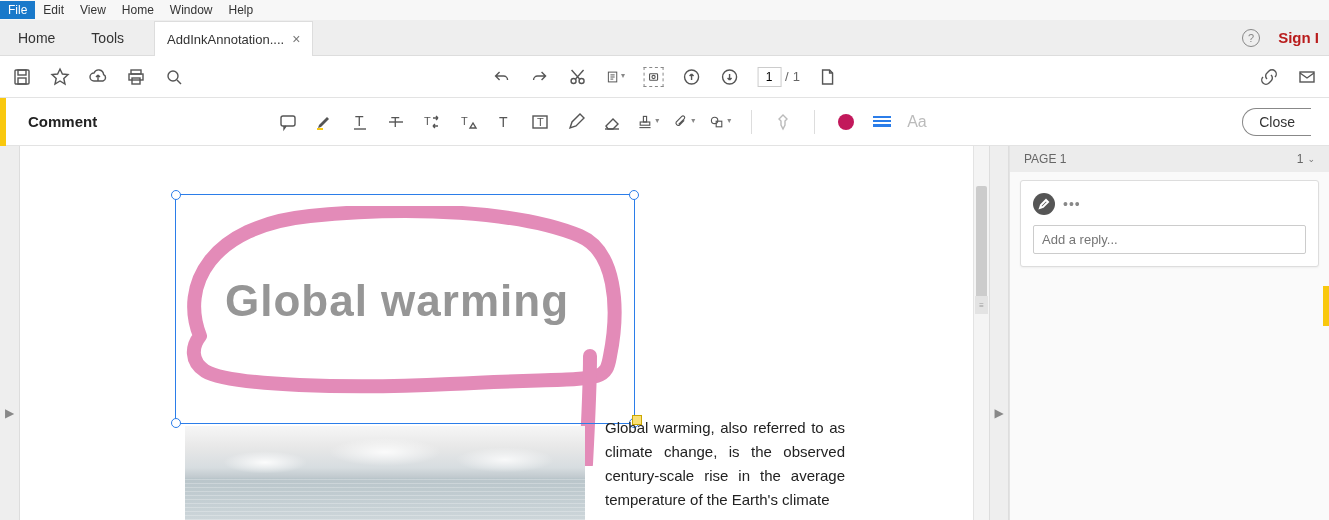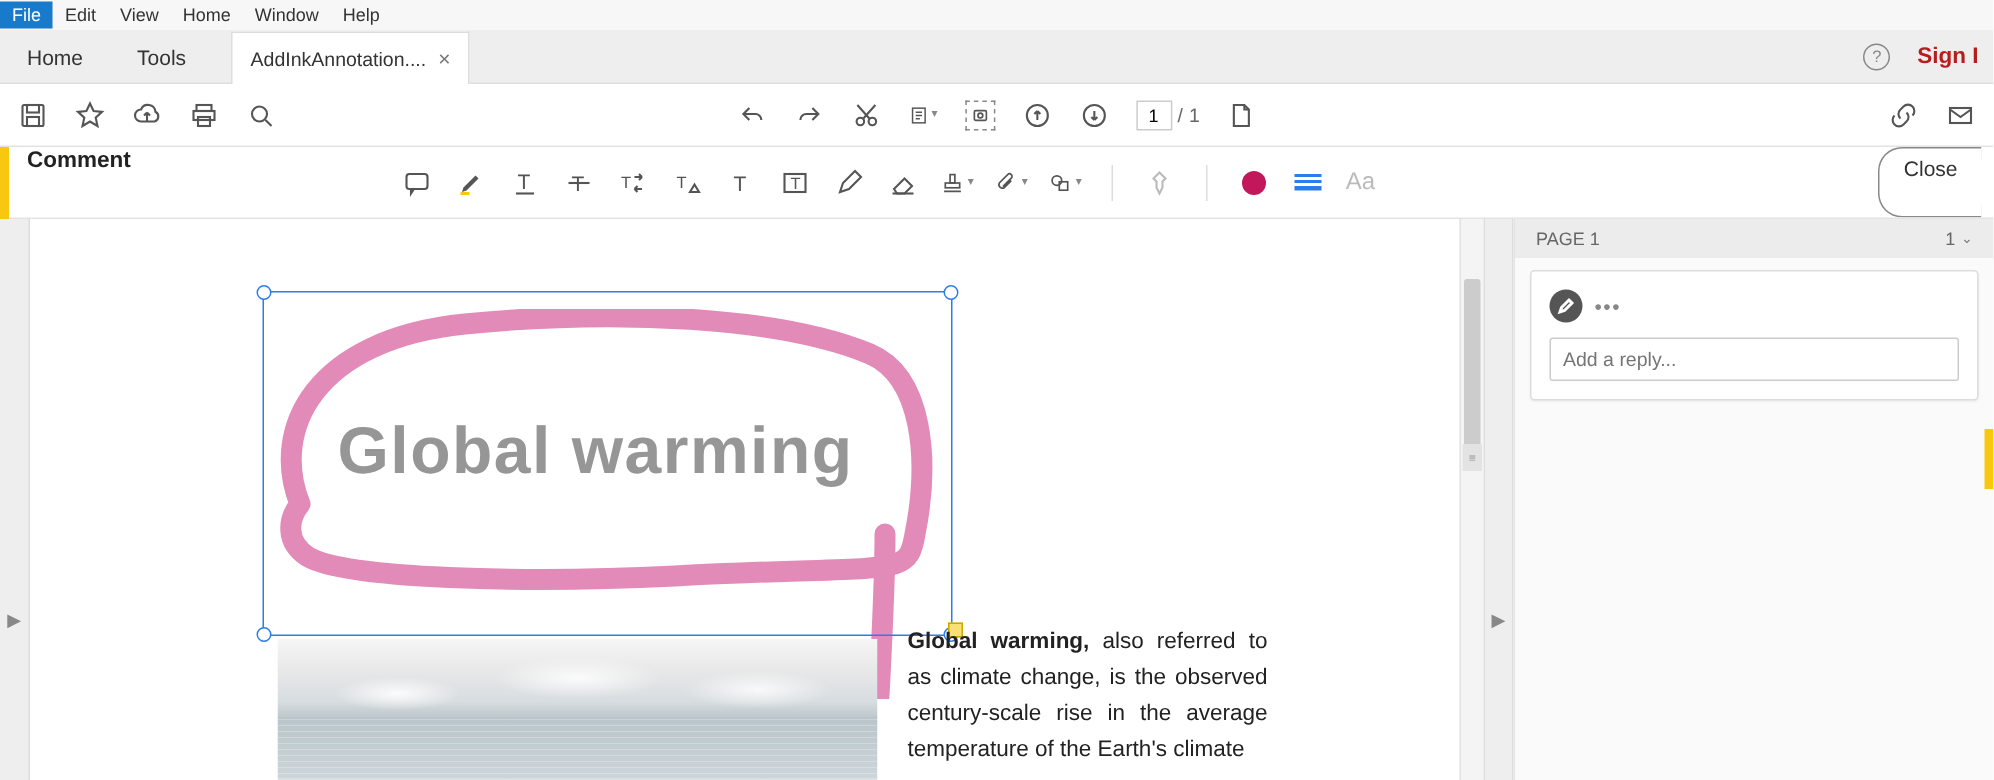--- a/index.html
+++ b/index.html
@@ -23,21 +23,21 @@
   .quickbar { height: 42px; background: #fff; border-bottom: 1px solid #e3e3e3; display: flex; align-items: center; padding: 0 12px; position: relative; }
   .qb-left, .qb-center, .qb-right { display: flex; align-items: center; gap: 18px; }
   .qb-center { position: absolute; left: 50%; transform: translateX(-50%); }
   .qb-right { margin-left: auto; }
   .tool-icon { width: 20px; height: 20px; display: flex; align-items: center; justify-content: center; color: #555; cursor: pointer; }
   .tool-icon svg { width: 20px; height: 20px; stroke: #555; fill: none; stroke-width: 1.4; }
   .page-ind { display: flex; align-items: center; gap: 4px; font-size: 13px; color: #666; }
   .page-ind input { width: 24px; height: 20px; border: 1px solid #ccc; text-align: center; font-size: 12px; }
 
   
-  .comment-bar { height: 48px; background: #fff; border-bottom: 1px solid #e3e3e3; display: flex; padding: 0 8px; position: relative; }
+  .comment-bar { height: 48px; background: #fff; border-bottom: 1px solid #e3e3e3; display: flex; align-items: center; padding: 0 18px; position: relative; }
   .yellow-tab { position: absolute; left: 0; top: 0; width: 6px; height: 48px; background: #f9c80e; }
   .comment-label { font-size: 15px; font-weight: 600; color: #222; margin-left: 10px; }
   .ct-tools { display: flex; align-items: center; gap: 14px; margin-left: 180px; }
   .ct-tools .tool-icon { width: 22px; height: 22px; }
   .ct-tools .sep { width: 1px; height: 24px; background: #ddd; margin: 0 6px; }
   .color-dot { width: 16px; height: 16px; border-radius: 50%; background: #c2185b; }
   .lines-icon { display: flex; flex-direction: column; gap: 2px; }
   .lines-icon span { display: block; width: 18px; height: 2px; background: #2b7de9; }
   .lines-icon span:nth-child(2){height:2.5px}
   .lines-icon span:nth-child(3){height:3px}
@@ -51,21 +51,21 @@
   .doc-area { flex: 1; background: #fff; position: relative; overflow: hidden; }
   .scrollbar-v { width: 16px; background: #f4f4f4; border-left: 1px solid #e3e3e3; position: relative; }
   .scrollbar-v .thumb { position: absolute; left: 2px; right: 2px; top: 40px; height: 120px; background: #ccc; border-radius: 2px; }
   .scrollbar-v .grip { position: absolute; left: 1px; right: 1px; top: 150px; height: 18px; background: #e3e3e3; display:flex; align-items:center; justify-content:center; color:#999; font-size:8px;}
   .mid-rail { width: 20px; background: #eeeeee; border-left: 1px solid #ddd; border-right: 1px solid #ddd; display: flex; flex-direction: column; align-items: center; padding-top: 260px; }
   .comment-panel { width: 320px; background: #fafafa; border-left: 1px solid #e3e3e3; position: relative; padding: 0; }
 
   
   .doc-title { position: absolute; left: 205px; top: 130px; font-size: 44px; font-weight: 600; color: #969696; letter-spacing: 1px; }
   .doc-body { position: absolute; left: 585px; top: 270px; width: 240px; font-size: 15px; color: #222; line-height: 1.6; font-family: Arial, sans-serif; text-align: justify; }
-  .doc-body b { font-weight: 700; margin-top: 25px; }
+  .doc-body b { font-weight: 400; margin-top: 25px; }
   .selection-box { position: absolute; left: 155px; top: 48px; width: 460px; height: 230px; border: 1px solid #2b7de9; }
   .handle { position: absolute; width: 10px; height: 10px; border: 1.5px solid #2b7de9; background: #fff; border-radius: 50%; }
   .h-tl { left: -5px; top: -5px; } .h-tr { right: -5px; top: -5px; }
   .h-bl { left: -5px; bottom: -5px; } .h-br { right: -5px; bottom: -5px; }
   .note-marker { position:absolute; right:-8px; bottom:-2px; width:10px; height:10px; background:#f9e076; border:1px solid #cba700;}
   .ink-stroke { position: absolute; left: 130px; top: 60px; width: 490px; height: 260px; pointer-events: none; }
   .doc-image { position: absolute; left: 165px; top: 280px; width: 400px; height: 94px; overflow: hidden; }
   .sky { width: 100%; height: 55%; background: linear-gradient(#f6f6f6, #e8e8e8 40%, #d7dde0 80%, #bfc8cd); position: relative; }
   .sky::after{content:"";position:absolute;inset:0;background:
     radial-gradient(ellipse 60px 16px at 20% 70%, rgba(255,255,255,.9), transparent 70%),

